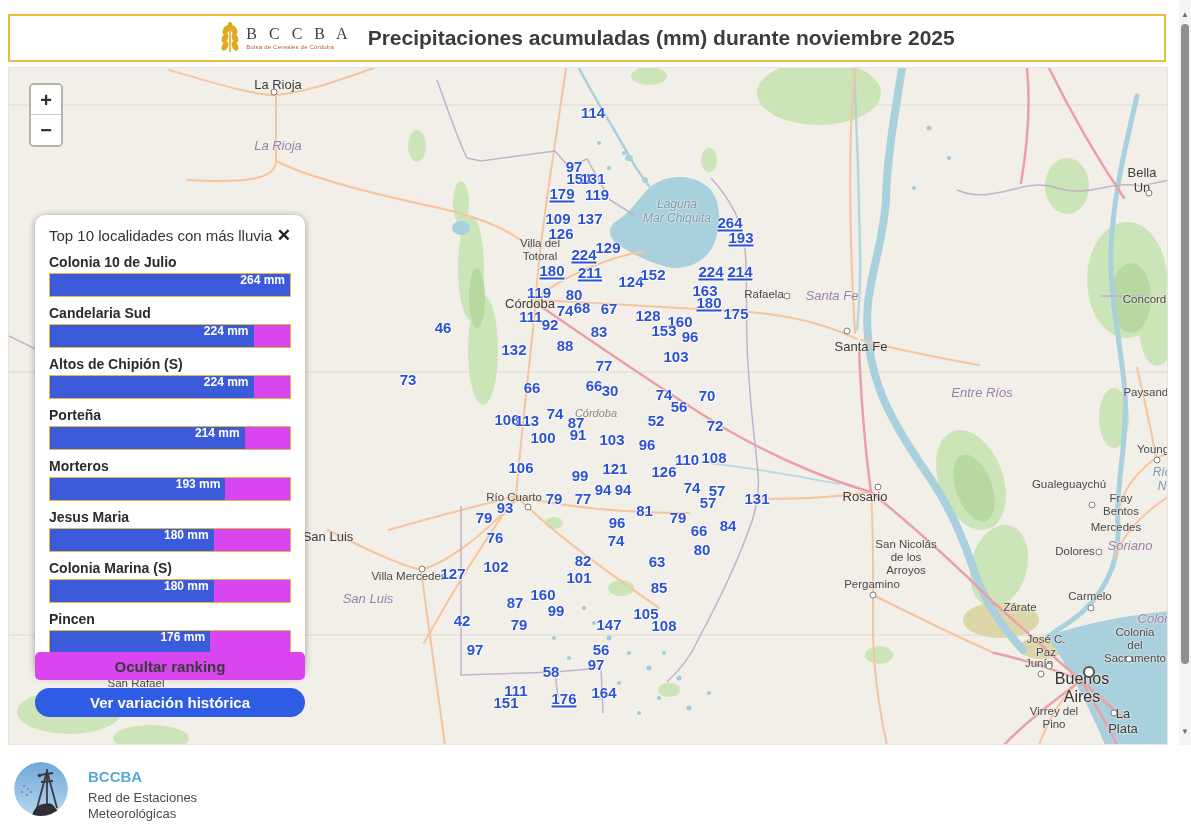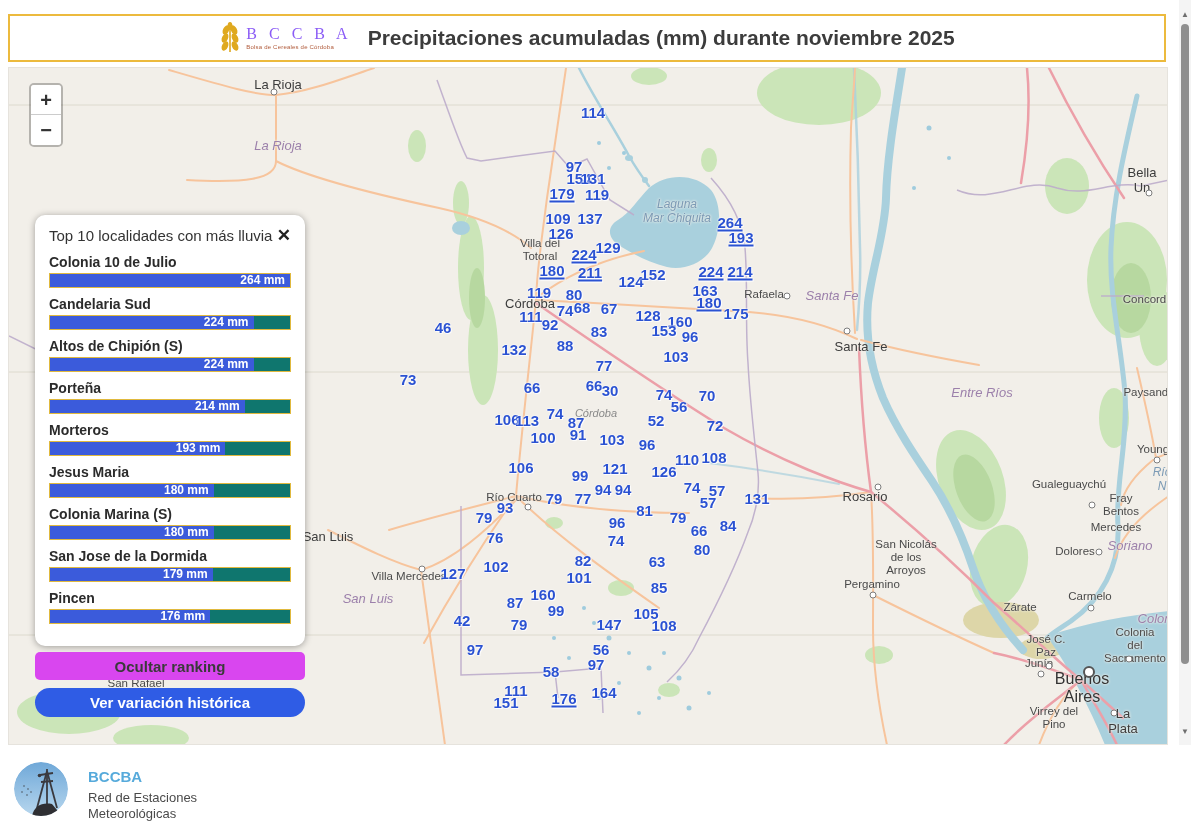--- a/index.html
+++ b/index.html
@@ -8,21 +8,21 @@
     font-family:"Liberation Sans", sans-serif;position:relative;
   }
   
   .header-bar{
     position:absolute;left:8px;top:14px;width:1154px;height:44px;
     border:2px solid #ecba3d;background:#fff;
     display:flex;align-items:center;justify-content:center;gap:16px;z-index:6;
   }
   .logo{display:flex;align-items:center;gap:5px;}
   .logo-text{display:flex;flex-direction:column;line-height:1;}
-  .logo-acronym{font-family:"Liberation Serif",serif;font-size:16px;letter-spacing:4px;color:#8b5cf6;}
+  .logo-acronym{font-family:"Liberation Serif",serif;font-size:16px;letter-spacing:4px;color:#404040;}
   .logo-sub{font-size:6px;color:#b05a3a;margin-top:2px;letter-spacing:.2px;}
   .page-title{font-size:21px;font-weight:700;color:#3c3c3c;margin:0;}
   
   .map{
     position:absolute;left:8px;top:67px;width:1160px;height:678px;
     background:#f2efe9;border:1px solid #e6e3dd;box-sizing:border-box;
     overflow:hidden;cursor:grab;z-index:1;
   }
   .map svg.bg{position:absolute;left:0;top:0;}
   .station{
@@ -61,21 +61,21 @@
   .panel{
     position:absolute;left:35px;top:215px;width:270px;box-sizing:border-box;
     background:#fff;border-radius:10px;box-shadow:0 1px 7px rgba(0,0,0,.35);
     padding:12px 14px 14px 14px;z-index:7;
   }
   .panel-head{display:flex;justify-content:space-between;align-items:center;margin-bottom:10px;}
   .panel-title{font-size:15px;color:#333;}
   .close{font-size:17px;font-weight:700;color:#222;cursor:pointer;line-height:1;}
   .rank-item{margin-bottom:8px;}
   .rank-name{font-size:14px;font-weight:600;color:#2b2b2b;margin-bottom:3px;}
-  .rank-bar{height:15px;background:#0f766e;border:1px solid #e0b93e;box-sizing:border-box;}
+  .rank-bar{height:24px;background:#d946ef;border:1px solid #e0b93e;box-sizing:border-box;}
   .rank-fill{
     height:100%;background:#3b5bdb;color:#fff;font-size:12px;font-weight:700;
     text-align:right;line-height:13px;padding-right:5px;box-sizing:border-box;white-space:nowrap;
   }
   
   .btn{position:absolute;left:35px;width:270px;border:none;font-weight:700;font-size:15px;cursor:pointer;z-index:7;}
   .btn-yellow{top:652px;height:28px;background:#d946ef;color:#3a3a3a;border-radius:5px;}
   .btn-blue{top:688px;height:29px;background:#2f5ce5;color:#fff;border-radius:15px;}
   
   .scrollbar{position:absolute;right:0;top:0;width:12px;height:745px;background:#f4f4f4;z-index:8;}
@@ -456,26 +456,20 @@
           <div class="rank-fill" style="width: 68.2%;">180 mm</div>
         </div>
       </div>
       <div class="rank-item">
         <div class="rank-name">Colonia Marina (S)</div>
         <div class="rank-bar">
           <div class="rank-fill" style="width: 68.2%;">180 mm</div>
         </div>
       </div>
       <div class="rank-item">
-        <div class="rank-name">San Jose de la Dormida</div>
-        <div class="rank-bar">
-          <div class="rank-fill" style="width: 67.8%;">179 mm</div>
-        </div>
-      </div>
-      <div class="rank-item">
         <div class="rank-name">Pincen</div>
         <div class="rank-bar">
           <div class="rank-fill" style="width: 66.7%;">176 mm</div>
         </div>
       </div>
     </div>
 </div>
 <button class="btn btn-yellow">Ocultar ranking</button>
 <button class="btn btn-blue">Ver variación histórica</button>
 

